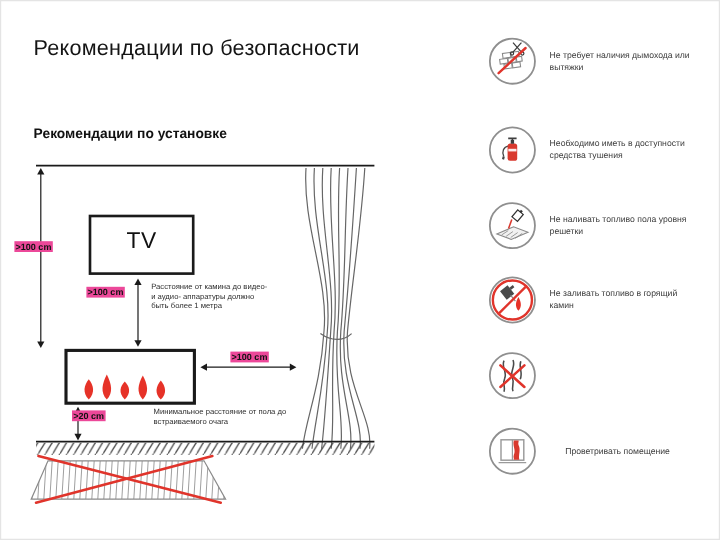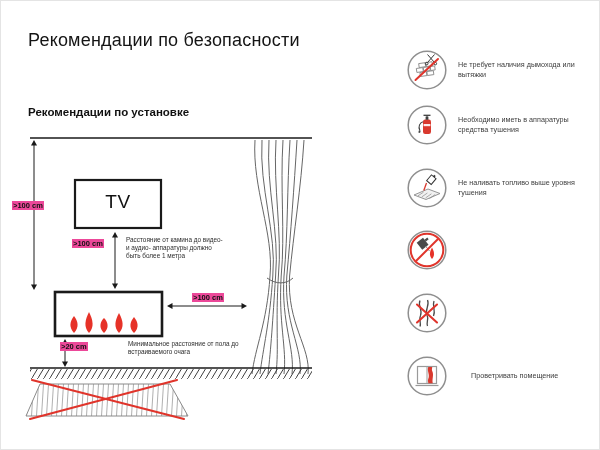--- a/index.html
+++ b/index.html
@@ -98,21 +98,21 @@
   <div class="abs tv-text">TV</div>
   <div class="abs measure-label" style="left:12px;top:201px;">&gt;100 cm</div>
   <div class="abs measure-label" style="left:72px;top:239px;">&gt;100 cm</div>
   <div class="abs measure-label" style="left:192px;top:293px;">&gt;100 cm</div>
   <div class="abs measure-label" style="left:60px;top:342px;">&gt;20 cm</div>
   <div class="abs note" style="left:126px;top:236px;width:97px;">Расстояние от камина до видео- и аудио- аппаратуры должно быть более 1 метра</div>
   <div class="abs note" style="left:128px;top:340px;width:128px;">Минимальное расстояние от пола до встраиваемого очага</div>
 
   <div>
 
-    <div class="safety-row" style="top:48px;">
+    <div class="safety-row" style="top:29px;">
       <svg width="40" height="40" viewBox="0 0 40 40">
         <circle cx="20" cy="20" r="18.8" fill="#fff" stroke="#8f8f8f" stroke-width="1.5"></circle>
         <g transform="rotate(-8 20 19)" stroke="#8a8a8a" fill="#fff" stroke-width="0.9">
           <rect x="12.5" y="12.5" width="6.5" height="4"></rect>
             <rect x="19.5" y="12.5" width="6.5" height="4"></rect>
           <rect x="9.5" y="17" width="6.5" height="4"></rect>
             <rect x="16.5" y="17" width="6.5" height="4"></rect>
             <rect x="23.5" y="17" width="4.5" height="4"></rect>
           <rect x="12.5" y="21.5" width="6.5" height="4"></rect>
             <rect x="19.5" y="21.5" width="6.5" height="4"></rect>
@@ -132,54 +132,55 @@
       <svg width="40" height="40" viewBox="0 0 40 40">
         <circle cx="20" cy="20" r="18.8" fill="#fff" stroke="#8f8f8f" stroke-width="1.5"></circle>
         <path d="M16.8,16.5 C12.5,17.5 11,21.5 12.8,25.5" stroke="#444" stroke-width="1.1" fill="none"></path>
         <line x1="12.8" y1="25.5" x2="12.2" y2="27.8" stroke="#444" stroke-width="1.8"></line>
         <rect x="16" y="14.5" width="8" height="14.5" rx="2.2" fill="#d9392e"></rect>
         <rect x="16.6" y="19" width="6.8" height="2.2" fill="#fff" opacity="0.9"></rect>
         <rect x="18.6" y="11.6" width="2.8" height="3.2" fill="#3f3f3f"></rect>
         <line x1="16.5" y1="10.3" x2="23.5" y2="10.3" stroke="#3f3f3f" stroke-width="1.3"></line>
         <line x1="20" y1="10.3" x2="20" y2="11.8" stroke="#3f3f3f" stroke-width="1.3"></line>
       </svg>
-      <div class="safety-text">Необходимо иметь в аппаратуры средства тушения</div>
+      <div class="safety-text">Необходимо иметь в доступности средства тушения</div>
     </div>
 
     <div class="safety-row" style="top:166px;">
       <svg width="40" height="40" viewBox="0 0 40 40">
         <circle cx="20" cy="20" r="18.8" fill="#fff" stroke="#8f8f8f" stroke-width="1.5"></circle>
         <polygon points="7,27 21,21 33,25.5 19,31.5" fill="#f1f1f1" stroke="#8a8a8a" stroke-width="0.9"></polygon>
         <g stroke="#8a8a8a" stroke-width="0.7">
           <line x1="11" y1="27.8" x2="16.5" y2="24.2"></line>
           <line x1="14.8" y1="28.9" x2="20.4" y2="25"></line>
           <line x1="18.6" y1="29.9" x2="24.4" y2="25.8"></line>
           <line x1="22.4" y1="30.6" x2="28.2" y2="26.5"></line>
         </g>
         <g transform="rotate(40 24.5 11.5)">
           <rect x="21.5" y="8" width="6" height="7.5" fill="#fff" stroke="#333" stroke-width="1"></rect>
           <rect x="23.5" y="6.2" width="2" height="1.8" fill="#333"></rect>
         </g>
         <line x1="19.5" y1="15" x2="16.8" y2="22.5" stroke="#d9392e" stroke-width="1.3"></line>
       </svg>
-      <div class="safety-text">Не наливать топливо выше уровня тушения</div>
+      <div class="safety-text">Не наливать топливо пола уровня решетки</div>
     </div>
 
     <div class="safety-row" style="top:228px;">
       <svg width="40" height="40" viewBox="0 0 40 40">
         <circle cx="20" cy="20" r="18.8" fill="#fff" stroke="#8f8f8f" stroke-width="1.5"></circle>
         <g transform="rotate(-38 15 13)">
           <rect x="11" y="9.5" width="8" height="9" fill="#4a4a4a"></rect>
           <rect x="19" y="12" width="3.5" height="2.2" fill="#4a4a4a"></rect>
         </g>
         <line x1="18.5" y1="16" x2="22.5" y2="21" stroke="#888" stroke-width="1"></line>
         <path d="M25,29 C21.8,25.5 22.8,21.5 25,17.5 C27.2,21.5 28.2,25.5 25,29 Z" fill="#e63228"></path>
         <circle cx="20" cy="20" r="16.3" stroke="#e0342b" stroke-width="2" fill="none"></circle>
         <line x1="9" y1="31" x2="31" y2="9" stroke="#e0342b" stroke-width="2"></line>
       </svg>
+      <div class="safety-text">Не заливать топливо в горящий камин</div>
     </div>
 
     <div class="safety-row" style="top:291px;">
       <svg width="40" height="40" viewBox="0 0 40 40">
         <circle cx="20" cy="20" r="18.8" fill="#fff" stroke="#8f8f8f" stroke-width="1.5"></circle>
         <g stroke="#4a4a4a" stroke-width="1.3" fill="none">
           <path d="M13,7.5 C10.5,13 16,17 13.5,22.5 C11.5,26.5 14.5,30 13,33.5"></path>
           <path d="M20.5,7 C23,12.5 17.5,16.5 20,22 C22,26 19,29.5 20.5,33"></path>
           <path d="M27,8 C25,13 29,17.5 26.5,23"></path>
         </g>

